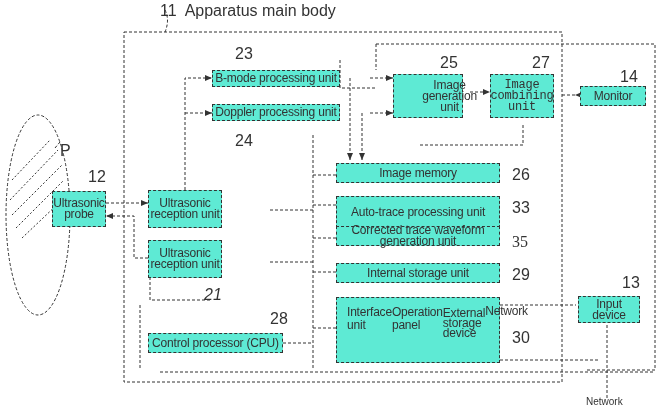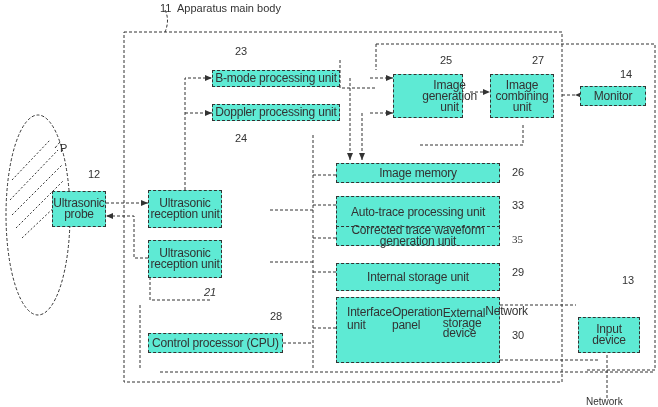--- a/index.html
+++ b/index.html
@@ -2,21 +2,21 @@
 <html><head>
 <meta charset="utf-8">
 <style>
   html, body { margin: 0; padding: 0; background: #ffffff; }
   body { width: 658px; height: 407px; position: relative; overflow: hidden;
          font-family: "Liberation Sans", sans-serif; color: #222; }
   svg { position: absolute; left: 0; top: 0; }
   .box { position: absolute; border: 1.3px dashed #333; box-sizing: border-box;
          display: flex; align-items: center; justify-content: center; text-align: center;
          font-size: 12px; line-height: 11px; background: #5eead4; color: #333; letter-spacing: -0.2px; }
-  .lbl { position: absolute; font-size: 11px; color: #333; white-space: nowrap; }
+  .lbl { position: absolute; font-size: 16px; color: #333; white-space: nowrap; }
   .iface { justify-content: flex-start; align-items: flex-start; text-align: left; padding: 8px 0 0 10px; flex-direction: row; }
   .iface span { display: block; line-height: 13px; }
 </style>
 </head>
 <body>
 
 <svg width="658" height="407">
   <g fill="none" stroke="#333" stroke-width="1" stroke-dasharray="3,2">
 
     <path d="M124 32 H562 V382 H124 Z"></path>
@@ -102,40 +102,40 @@
 <div class="lbl" style="left:204px;top:286px;font-style:italic;">21</div>
 
 <div class="lbl" style="left:235px;top:45px;">23</div>
 <div class="box" style="left:212px;top:70px;width:128px;height:17px;">B-mode processing unit</div>
 <div class="box" style="left:212px;top:104px;width:128px;height:17px;">Doppler processing unit</div>
 <div class="lbl" style="left:235px;top:132px;">24</div>
 
 <div class="lbl" style="left:440px;top:54px;">25</div>
 <div class="box" style="left:393px;top:74px;width:70px;height:44px;padding-left:43px;">Image generation unit</div>
 <div class="lbl" style="left:532px;top:54px;">27</div>
-<div class="box" style="left:490px;top:74px;width:64px;height:44px;">Image combining unit</div>
+<div class="box" style="left:490px;top:74px;width:64px;height:44px;font-family:Liberation Mono, monospace;">Image combining unit</div>
 <div class="lbl" style="left:620px;top:68px;">14</div>
 <div class="box" style="left:580px;top:86px;width:66px;height:20px;">Monitor</div>
 
 <div class="box" style="left:336px;top:163px;width:164px;height:20px;">Image memory</div>
 <div class="lbl" style="left:512px;top:166px;">26</div>
 <div class="box" style="left:336px;top:196px;width:164px;height:32px;">Auto-trace processing unit</div>
 <div class="lbl" style="left:512px;top:199px;">33</div>
 <div class="box" style="left:336px;top:226px;width:164px;height:20px;">Corrected trace waveform generation unit</div>
 <div class="lbl" style="left:512px;top:233px;font-family:Liberation Serif, serif;">35</div>
-<div class="box" style="left:336px;top:263px;width:164px;height:28px;text-align:center;">Internal storage unit</div>
+<div class="box" style="left:336px;top:263px;width:164px;height:20px;text-align:center;">Internal storage unit</div>
 <div class="lbl" style="left:512px;top:266px;">29</div>
 
 <div class="box iface" style="left:336px;top:297px;width:164px;height:66px;">
   <span>Interface unit</span>
   <span>Operation panel</span>
   <span style="line-height:10px;margin-top:2px;">External storage device</span>
   <span style="line-height:10px;">Network</span>
 </div>
 <div class="lbl" style="left:512px;top:329px;">30</div>
 
 <div class="lbl" style="left:254px;top:310px;margin-left:16px;">28</div>
 <div class="box" style="left:148px;top:333px;width:135px;height:20px;">Control processor (CPU)</div>
 
 <div class="lbl" style="left:622px;top:274px;">13</div>
-<div class="box" style="left:578px;top:296px;width:62px;height:36px;margin-top:21px;">Input device</div>
+<div class="box" style="left:578px;top:296px;width:62px;height:27px;">Input device</div>
 
 <div class="lbl" style="left:586px;top:396px;font-size:10px;">Network</div>
 
 </body></html>

